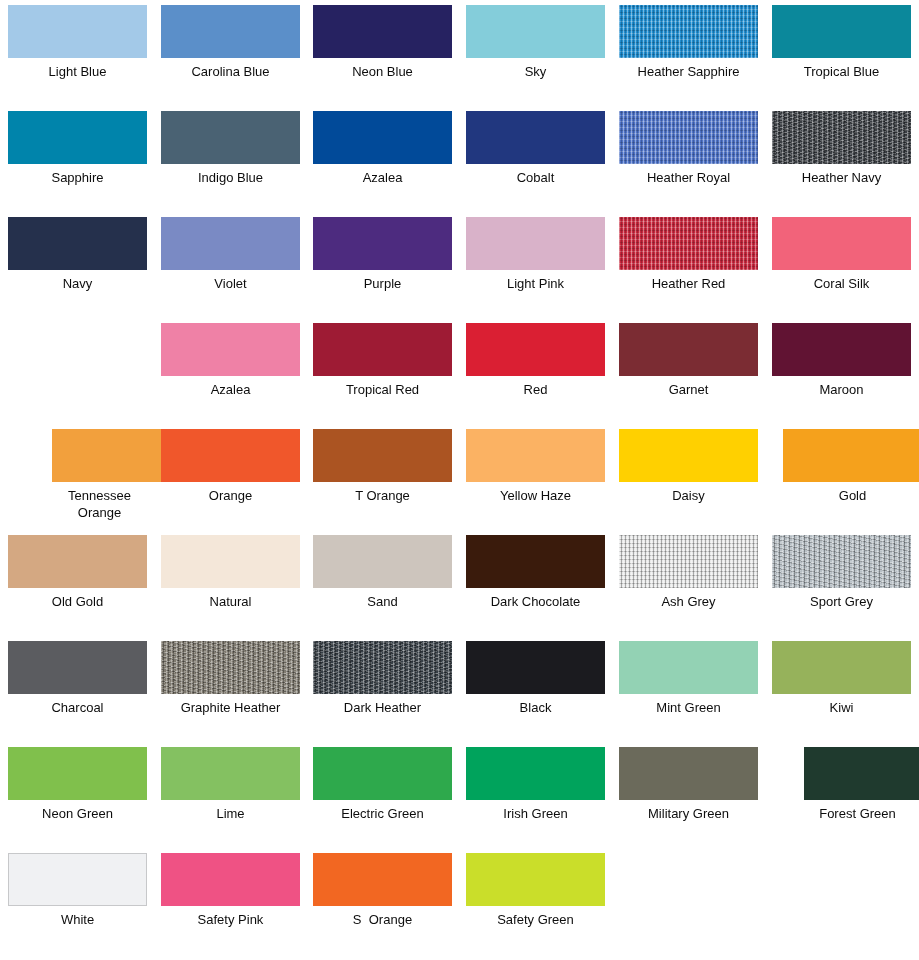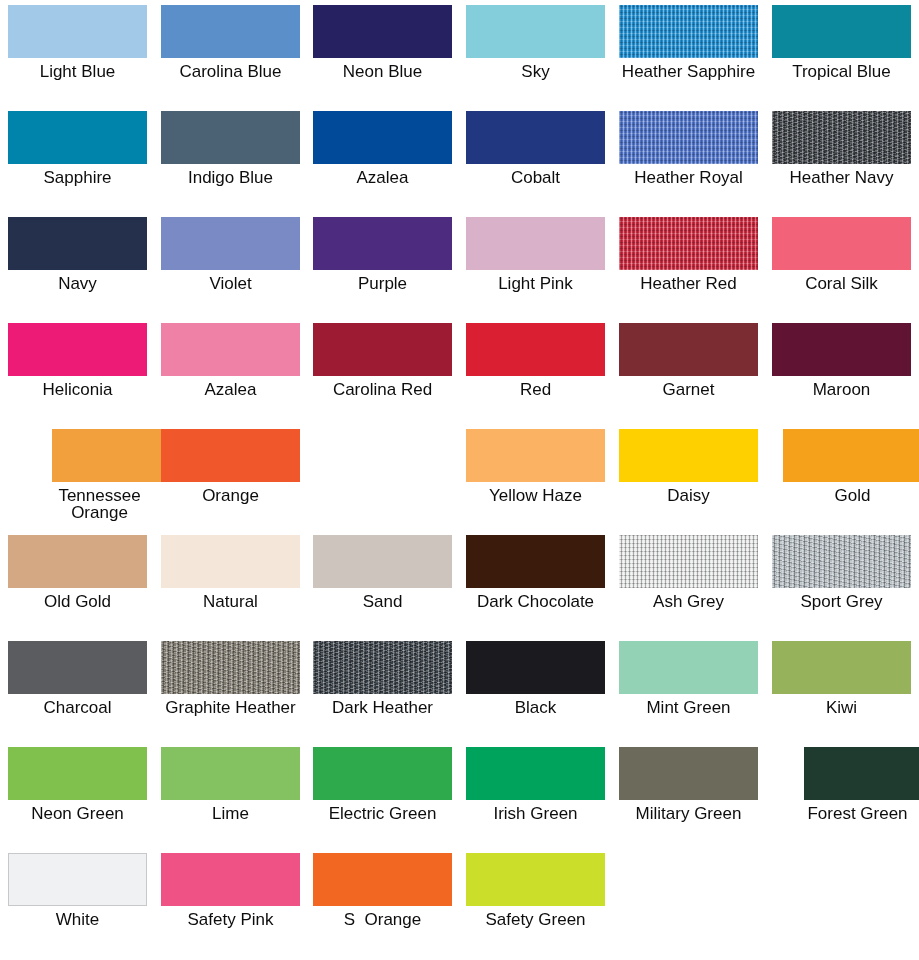--- a/index.html
+++ b/index.html
@@ -113,21 +113,21 @@
         rgba(0,0,0,0.20) 0px,
         rgba(0,0,0,0.20) 1px,
         rgba(255,255,255,0.26) 1px,
         rgba(255,255,255,0.26) 2px,
         rgba(0,0,0,0.00) 2px,
         rgba(0,0,0,0.00) 4px);
   }
 
   .swatch-label {
     margin-top: 5px;
-    font-size: 17px;
+    font-size: 13px;
     line-height: 17px;
     color: #0d0d0d;
     white-space: pre-wrap;
   }
 </style>
 </head>
 <body>
 
 <div id="swatch-grid">
     <div class="swatch-cell" style="left: 8px; top: 5px;">
@@ -203,31 +203,27 @@
     <div class="swatch-cell" style="left: 619px; top: 217px;">
       <div class="swatch-chip" style="background: rgb(201, 40, 62);">
         <div class="tex tex-knit"></div>
       </div>
       <div class="swatch-label">Heather Red</div>
     </div>
     <div class="swatch-cell" style="left: 772px; top: 217px;">
       <div class="swatch-chip" style="background: rgb(242, 99, 122);"></div>
       <div class="swatch-label">Coral Silk</div>
     </div>
-    <div class="swatch-cell" style="left: 8px; top: 323px;">
-      <div class="swatch-chip" style="background: rgb(237, 27, 118);"></div>
-      <div class="swatch-label">Heliconia</div>
-    </div>
     <div class="swatch-cell" style="left: 161px; top: 323px;">
       <div class="swatch-chip" style="background: rgb(239, 129, 166);"></div>
       <div class="swatch-label">Azalea</div>
     </div>
     <div class="swatch-cell" style="left: 313px; top: 323px;">
       <div class="swatch-chip" style="background: rgb(158, 27, 52);"></div>
-      <div class="swatch-label">Carolina Red</div>
+      <div class="swatch-label">Tropical Red</div>
     </div>
     <div class="swatch-cell" style="left: 466px; top: 323px;">
       <div class="swatch-chip" style="background: rgb(218, 31, 51);"></div>
       <div class="swatch-label">Red</div>
     </div>
     <div class="swatch-cell" style="left: 619px; top: 323px;">
       <div class="swatch-chip" style="background: rgb(123, 44, 51);"></div>
       <div class="swatch-label">Garnet</div>
     </div>
     <div class="swatch-cell" style="left: 772px; top: 323px;">
@@ -235,20 +231,24 @@
       <div class="swatch-label">Maroon</div>
     </div>
     <div class="swatch-cell" style="left: 8px; top: 429px; padding-left: 44px;">
       <div class="swatch-chip" style="background: rgb(242, 160, 61);"></div>
       <div class="swatch-label">Tennessee Orange</div>
     </div>
     <div class="swatch-cell" style="left: 161px; top: 429px;">
       <div class="swatch-chip" style="background: rgb(240, 87, 43);"></div>
       <div class="swatch-label">Orange</div>
     </div>
+    <div class="swatch-cell" style="left: 313px; top: 429px;">
+      <div class="swatch-chip" style="background: rgb(171, 84, 34);"></div>
+      <div class="swatch-label">T Orange</div>
+    </div>
     <div class="swatch-cell" style="left: 466px; top: 429px;">
       <div class="swatch-chip" style="background: rgb(251, 178, 99);"></div>
       <div class="swatch-label">Yellow Haze</div>
     </div>
     <div class="swatch-cell" style="left: 619px; top: 429px;">
       <div class="swatch-chip" style="background: rgb(255, 208, 0);"></div>
       <div class="swatch-label">Daisy</div>
     </div>
     <div class="swatch-cell" style="left: 772px; top: 429px; margin-left: 11px;">
       <div class="swatch-chip" style="background: rgb(245, 161, 28);"></div>

